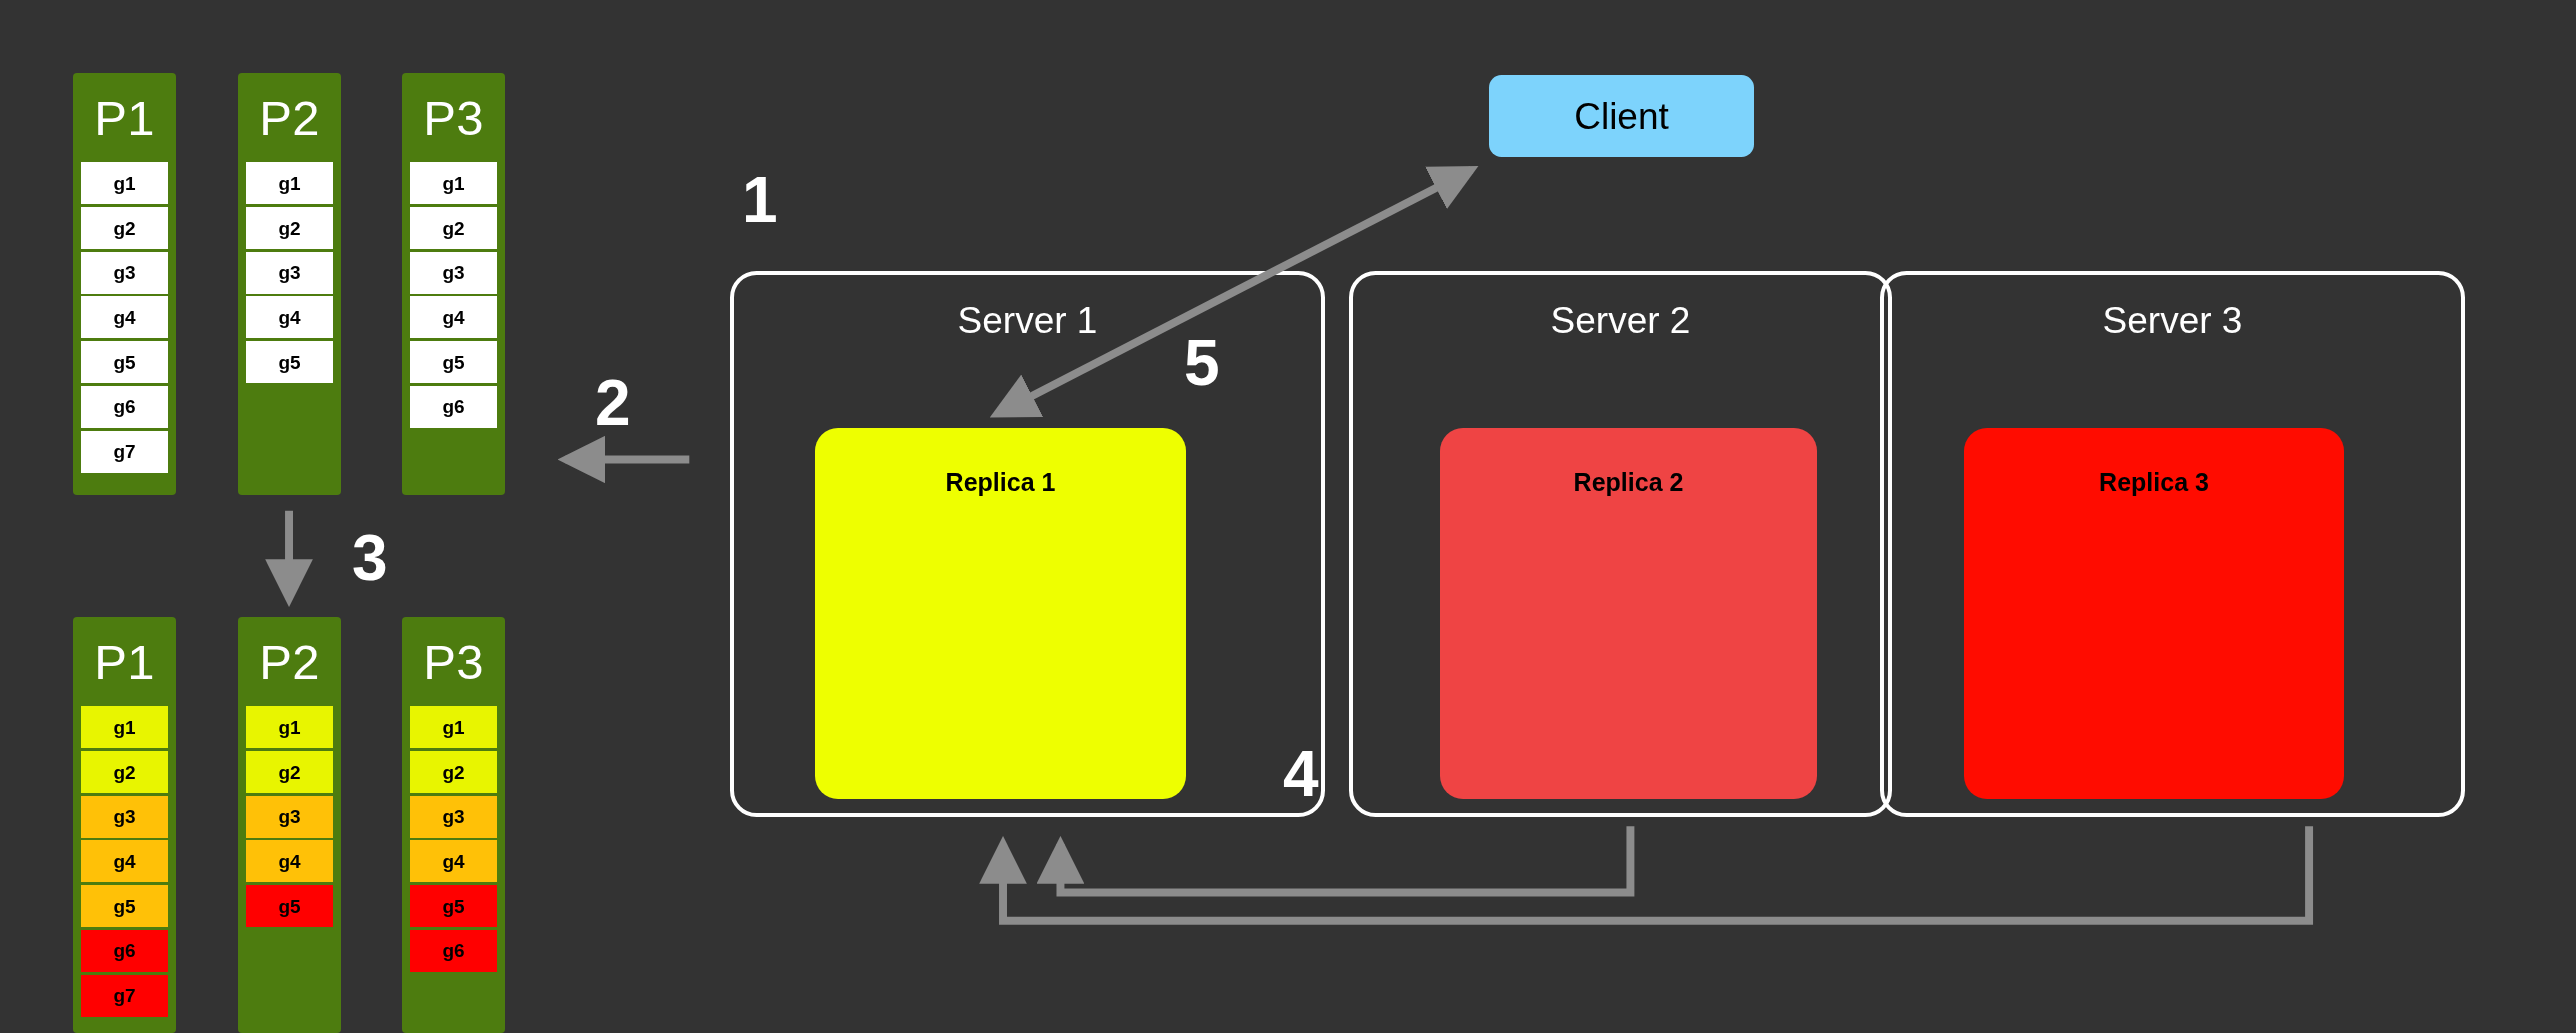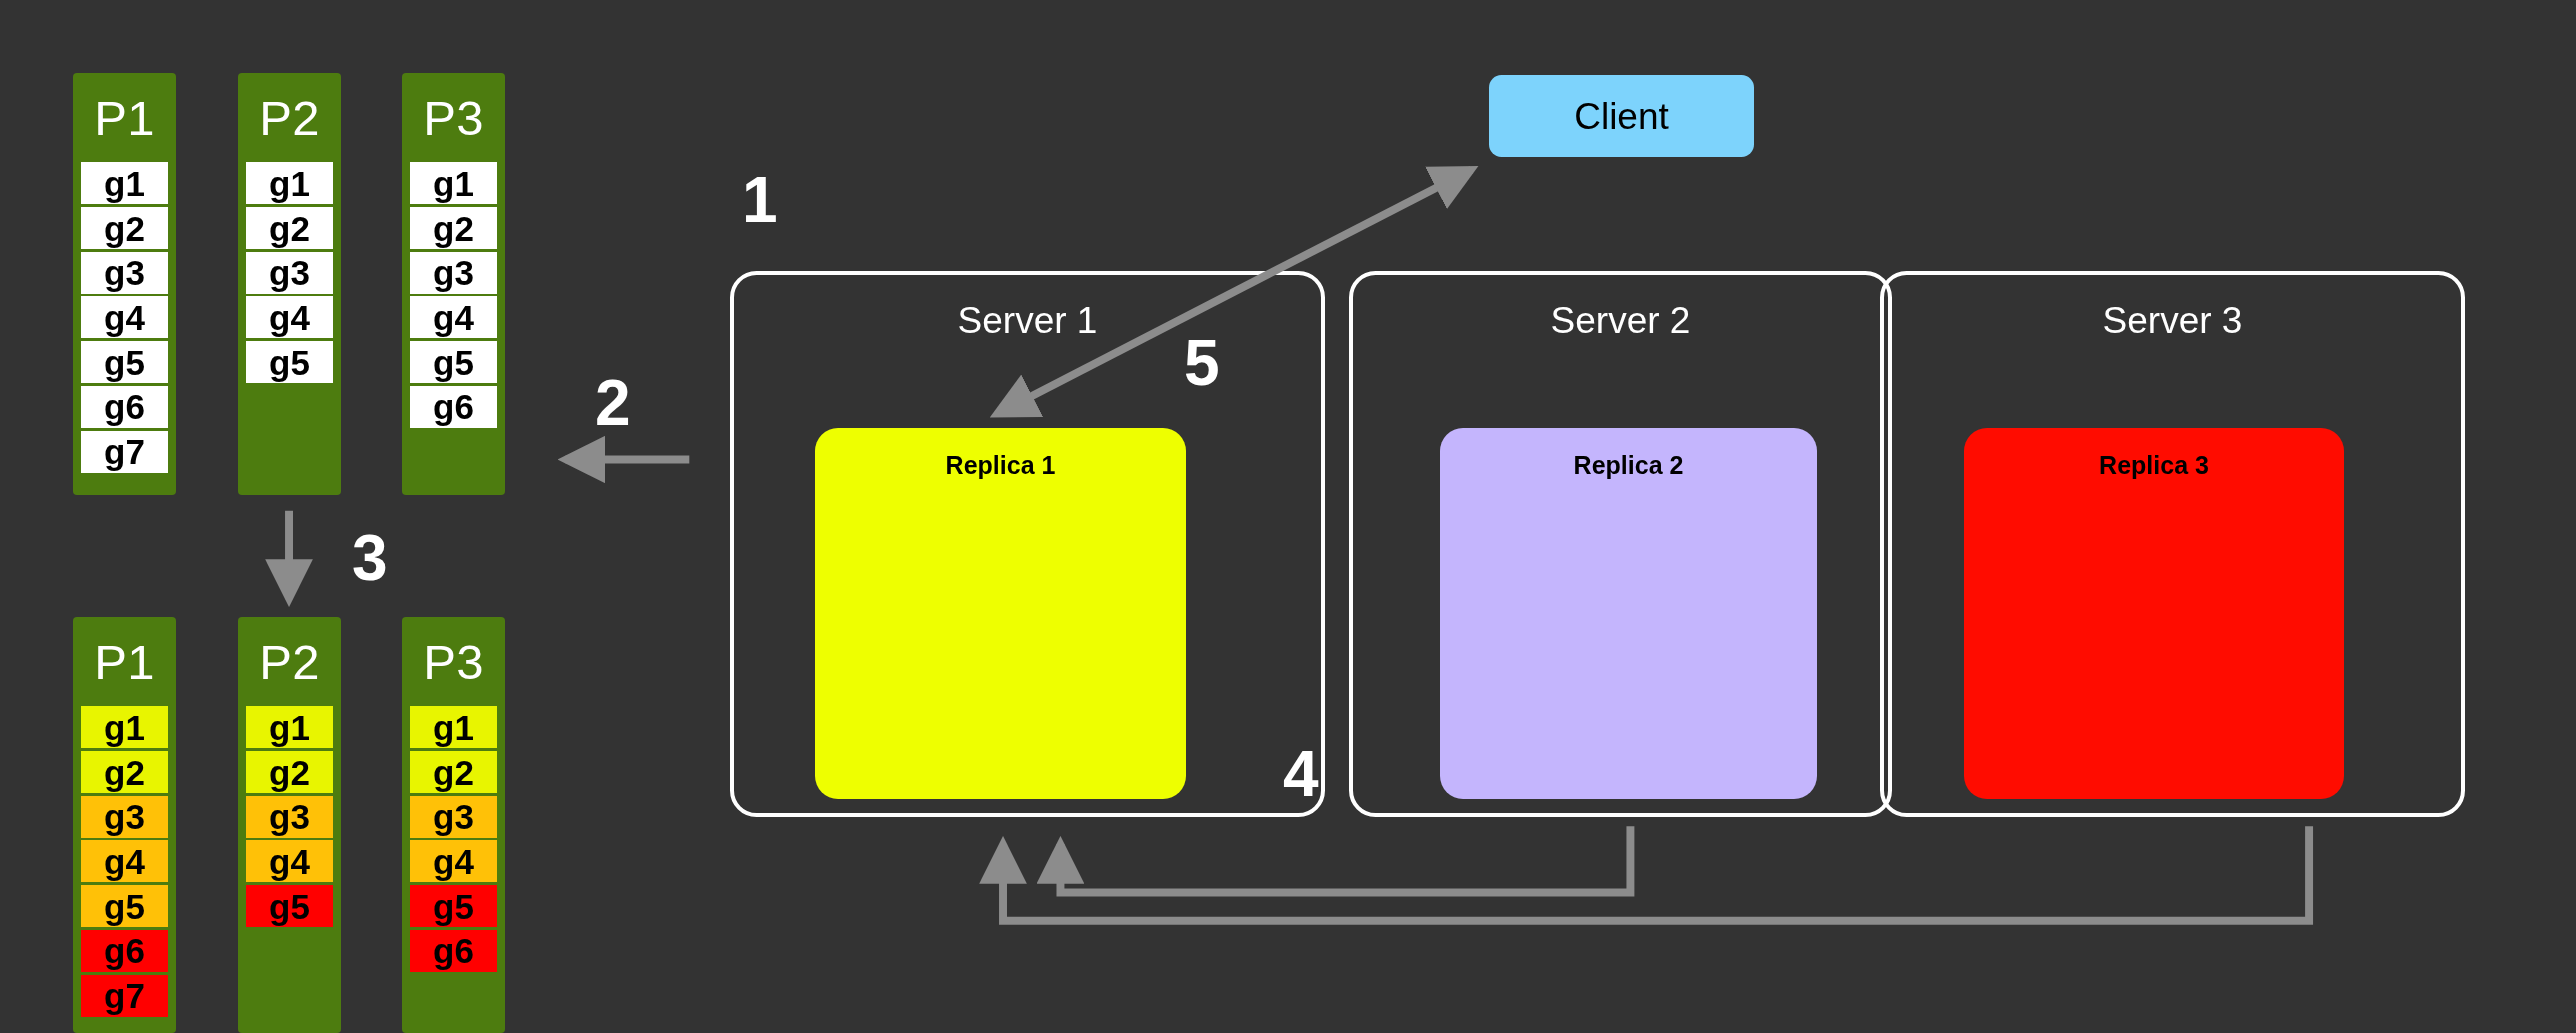--- a/index.html
+++ b/index.html
@@ -42,21 +42,21 @@
     display: flex;
     flex-direction: column;
     align-items: center;
     gap: 2.7px;
   }
   .cell {
     width: 87px;
     height: 42px;
     background: #ffffff;
     color: #000000;
-    font-size: 35px;
+    font-size: 19px;
     font-weight: bold;
     display: flex;
     align-items: center;
     justify-content: center;
     line-height: 1;
   }
   .cell.c-yellow { background: #e8f500; }
   .cell.c-orange { background: #ffc107; }
   .cell.c-red    { background: #ff0000; }
   .cell.c-white  { background: #ffffff; }
@@ -114,21 +114,21 @@
     line-height: 1;
   }
   .replica-box {
     position: absolute;
     border-radius: 23px;
     display: flex;
     justify-content: center;
     color: #000000;
     font-size: 25px;
     font-weight: bold;
-    padding-top: 25px;
+    padding-top: 42px;
     box-sizing: border-box;
     line-height: 1;
   }
 
   
   #arrows {
     position: absolute;
     left: 0;
     top: 0;
     width: 2576px;
@@ -222,21 +222,21 @@
   <div class="server-box" style="left:730px; top:271px; width:595px; height:546px;">
     <div class="server-title">Server 1</div>
     <div class="replica-box" style="left:81px; top:153px; width:371px; height:371px; background:#eeff00;">
       <span>Replica 1</span>
     </div>
   </div>
   <div class="step-num" style="left:1184px; top:331px;">5</div>
 
   <div class="server-box" style="left:1349px; top:271px; width:543px; height:546px;">
     <div class="server-title">Server 2</div>
-    <div class="replica-box" style="left:87px; top:153px; width:377px; height:371px; background:#c4b5fd;">
+    <div class="replica-box" style="left:87px; top:153px; width:377px; height:371px; background:#ef4444;">
       <span>Replica 2</span>
     </div>
   </div>
 
   <div class="server-box" style="left:1880px; top:271px; width:585px; height:546px;">
     <div class="server-title">Server 3</div>
     <div class="replica-box" style="left:80px; top:153px; width:380px; height:371px; background:#ff0c00;">
       <span>Replica 3</span>
     </div>
   </div>

